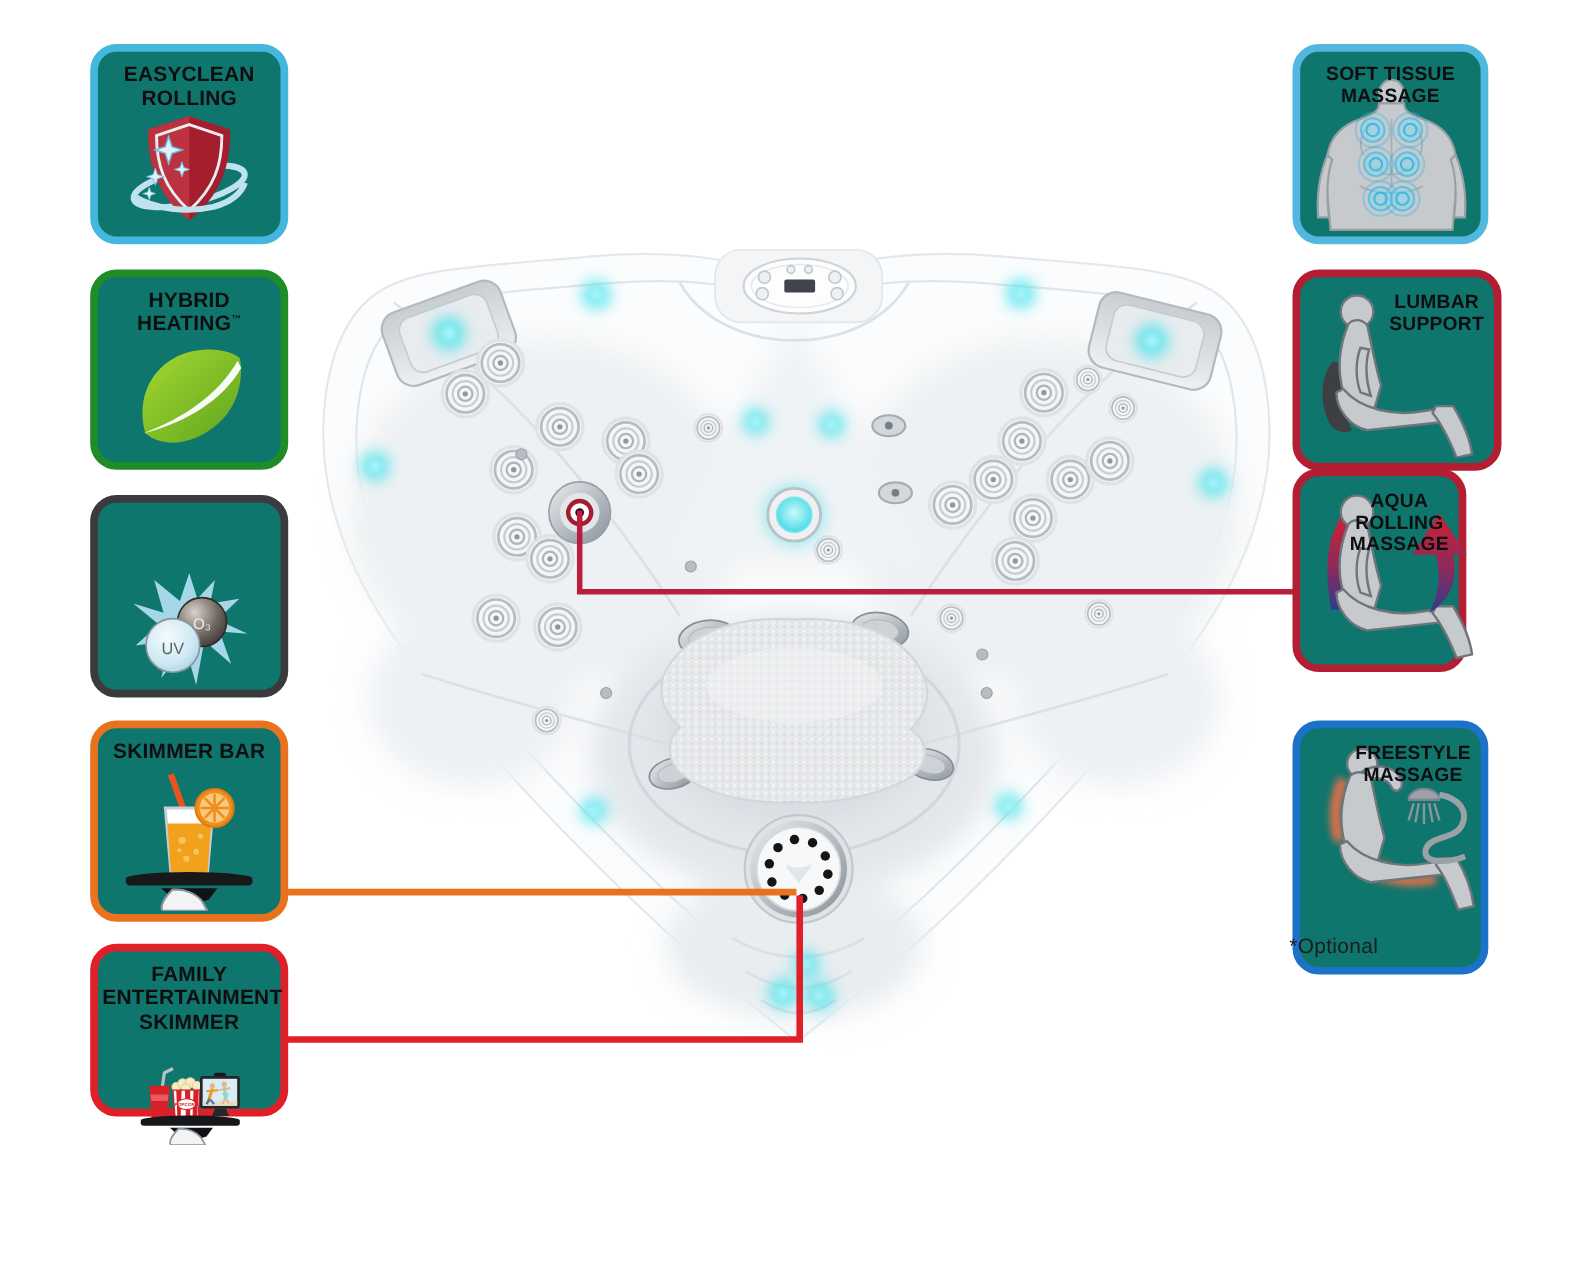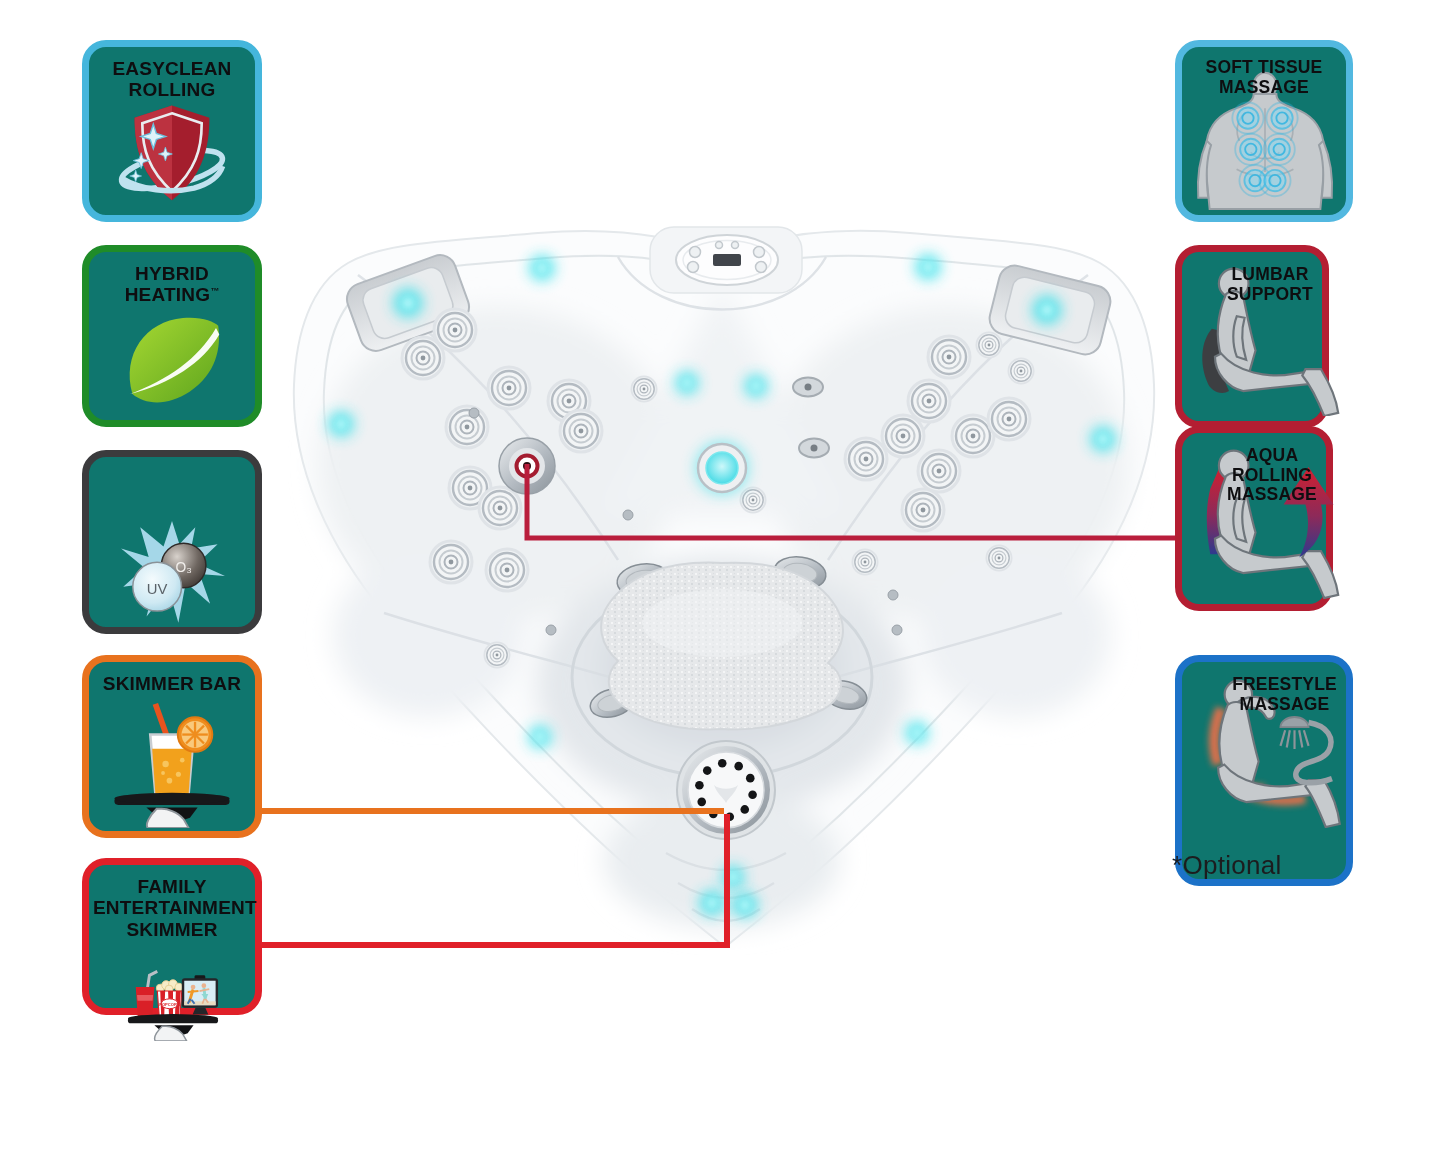--- a/index.html
+++ b/index.html
@@ -11,21 +11,21 @@
   .badge{position:absolute;width:180px;background:#0f766e;border:7px solid #333;border-radius:24px;
          box-sizing:border-box;z-index:6;}
   .badge-title{position:absolute;top:11px;left:4px;right:4px;text-align:center;font-weight:bold;
                color:#0e0e10;line-height:1.12;letter-spacing:.2px;z-index:2;}
   .badge-title .tl{display:block;font-size:19px;}
   .b-right .badge-title .tl{font-size:17.5px;}
   .syn .tl0{font-size:19px}.syn .tl1{font-size:13px;letter-spacing:.1px}.syn .tl2{font-size:15px}
   .title-tr{left:auto;right:9px;top:13px;width:auto;text-align:center;}
   .badge-art{position:absolute;z-index:1;}
   sup.tm{font-size:9px;vertical-align:super;}
-  #footnote{position:absolute;left:1172px;top:850px;font-size:26px;color:#1c1c1e;z-index:6;
+  #footnote{position:absolute;left:1172px;top:850px;font-size:19px;color:#1c1c1e;z-index:6;
             letter-spacing:.3px;}
 </style>
 </head>
 <body>
 
 <div id="canvas">
 
   <svg id="tub-svg" viewBox="0 0 870 740">
     <defs>
       <linearGradient id="metal" x1="0" y1="0" x2="1" y2="1">
@@ -527,21 +527,21 @@
             <circle cx="43" cy="80" r="11" fill="none" stroke="#30b4e0" stroke-width="1.3" opacity="0.35"></circle>
             <circle cx="57" cy="80" r="8" fill="#7fd8f4" opacity="0.5"></circle>
             <circle cx="57" cy="80" r="4" fill="none" stroke="#30b4e0" stroke-width="1.3" opacity="0.85"></circle>
             <circle cx="57" cy="80" r="7.5" fill="none" stroke="#30b4e0" stroke-width="1.3" opacity="0.6"></circle>
             <circle cx="57" cy="80" r="11" fill="none" stroke="#30b4e0" stroke-width="1.3" opacity="0.35"></circle>
           </g>
       </g>
     </svg>
   </div>
 
-  <div class="badge b-right" style="left: 1175px; top: 245px; width: 154px; height: 183px; border-color: rgb(180, 30, 50);">
+  <div class="badge b-right" style="left: 1175px; top: 245px; width: 190px; height: 183px; border-color: rgb(180, 30, 50);">
     <div class="badge-title title-tr">
       <span class="tl">LUMBAR</span>
       <span class="tl">SUPPORT</span>
     </div>
     <svg class="badge-art" style="left:8px;top:8px;width:156px;height:156px" viewBox="0 0 100 100">
       <path d="M14,44 C7,52 6,66 11,78 C13,84 20,87 25,84 C19,72 18,56 22,46 Z" fill="#3d3f42"></path>
       <g fill="#c6cacd" stroke="#6e757b" stroke-width="1.4">
         <circle cx="28" cy="15" r="9.5"></circle>
         <path d="M23,22 C18,34 16,48 20,62 C23,71 30,75 38,72 L42,58 C38,44 36,32 34,23 C31,19 26,19 23,22 Z"></path>
         <path d="M20,60 C30,72 50,76 66,73 L80,71 L81,79 L34,84 C24,82 16,72 16,62 Z"></path>

